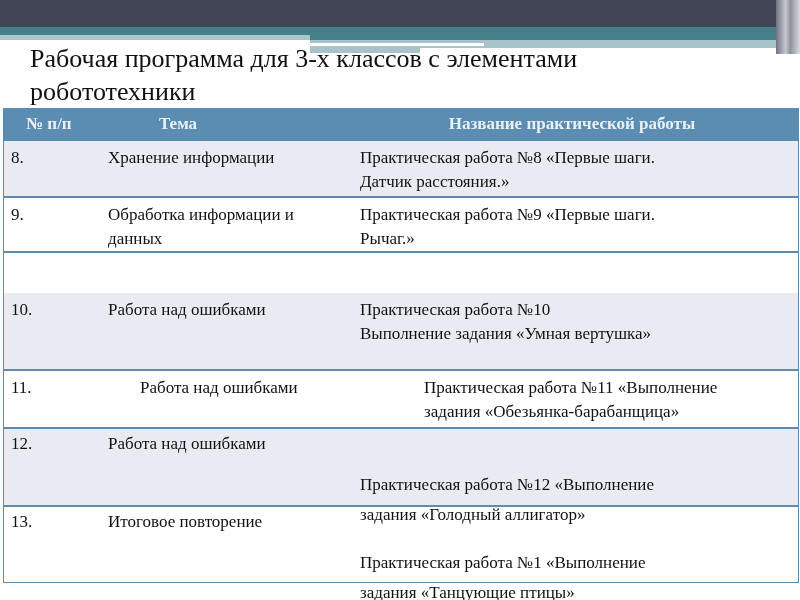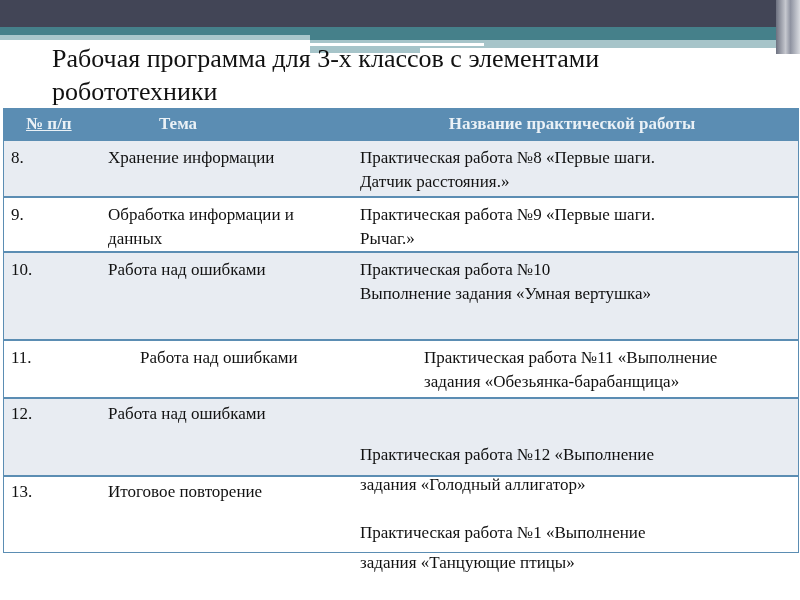--- a/index.html
+++ b/index.html
@@ -6,36 +6,36 @@
   body { width:800px; height:600px; background:#ffffff; position:relative; overflow:hidden;
          font-family:"Liberation Serif", "DejaVu Serif", serif; color:#111; }
   .topbar { position:absolute; left:0; top:0; width:800px; height:27px; background:#424556; }
   .teal { position:absolute; left:0; top:27px; width:800px; height:13px; background:#45808a; }
   .teal-light { position:absolute; left:0; top:35px; width:310px; height:5px; background:#a9c6cb; }
   .band2 { position:absolute; left:310px; top:40px; width:490px; height:13px; background:#a6c4c9; }
   .band2-line { position:absolute; left:310px; top:43px; width:174px; height:3px; background:#ffffff; }
   .band2-white { position:absolute; left:420px; top:48px; width:380px; height:6px; background:#ffffff; }
   .right-edge { position:absolute; left:776px; top:0; width:24px; height:54px;
                 background:linear-gradient(90deg,#6d7180 0%,#c6c8cf 40%,#8f93a1 60%,#d9dbe0 100%); }
-  .title { position:absolute; left:52px; top:42px; width:700px; font-size:26px; line-height:33px; color:#111; }
+  .title { position:absolute; left:30px; top:42px; width:700px; font-size:26px; line-height:33px; color:#111; }
   .table { position:absolute; left:3px; top:108px; width:794px; border:1px solid #5b8db3;
            border-collapse:collapse; }
   .row { display:flex; border-bottom:2px solid #5b8db3; box-sizing:border-box; }
   .row:last-child { border-bottom:none; }
   .hdr { background:#5b8db3; color:#eaf1f6; font-weight:bold; height:32px; align-items:center; font-size:17px; }
   .c1 { width:104px; padding-left:7px; box-sizing:border-box; }
   .c2 { width:250px; padding-left:0; box-sizing:border-box; }
   .c3 { flex:1; box-sizing:border-box; padding-left:2px; }
-  .hdr .c1 { padding-left:22px;text-decoration:underline; }
+  .hdr .c1 { padding-left:22px; }
   .hdr .c2 { text-align:center; padding-right:110px; }
   .hdr .c3 { text-align:center; padding-right:14px; }
   .r { font-size:17px; line-height:24px; padding-top:5px; }
   .alt { background:#e8ecf2; }
   .wh { background:#ffffff; }
-  .h1 { height:57px; } .h2 { height:55px; } .h3 { height:88px; }
+  .h1 { height:57px; } .h2 { height:55px; } .h3 { height:78px;margin-top:40px; }
   .h4 { height:58px;gap:32px; } .h5 { height:78px; } .h6 { height:75px; }
   .r.wide .c3 { line-height:30px; padding-top:0;margin-top:38px; }
   .r.wide { padding-top:3px; }
 </style>
 </head>
 <body>
 
 <div>
   <div class="topbar"></div>
   <div class="teal"></div>

